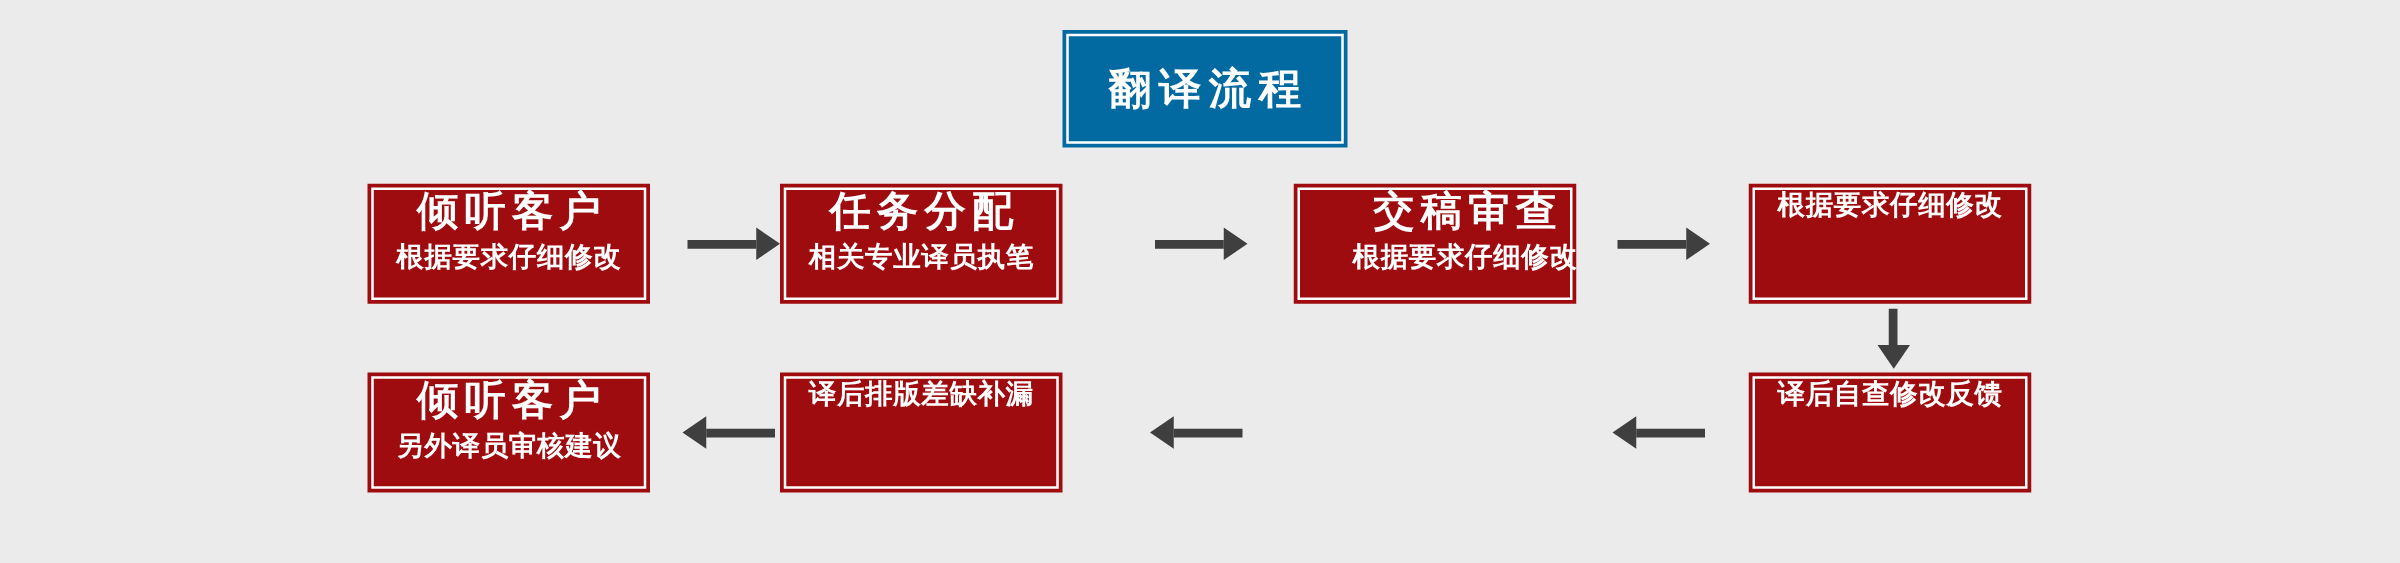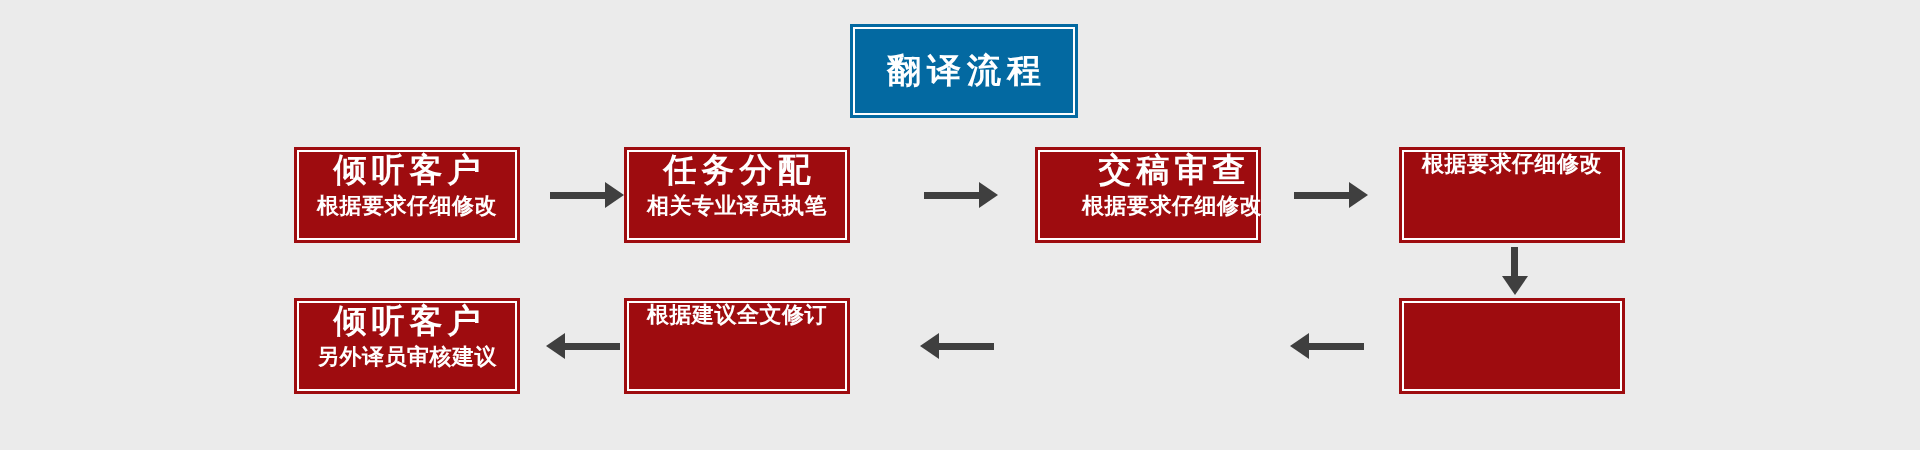--- a/index.html
+++ b/index.html
@@ -158,23 +158,24 @@
   </div>
   <div class="flow-box r1 c4">
     <span class="box-sub">根据要求仔细修改</span>
   </div>
 
   <div class="flow-box r2 c1">
     <span class="box-title">倾听客户</span>
     <span class="box-sub">另外译员审核建议</span>
   </div>
   <div class="flow-box r2 c2">
-    <span class="box-sub">根据建议全文修订</span>
+    <span class="box-sub">译后排版差缺补漏</span>
   </div>
   <div class="flow-box r2 c4">
+    <span class="box-sub">译后自查修改反馈</span>
   </div>
 
   <div class="arrow-h ar1" style="left:550px;">
     <span class="shaft"></span>
     <span class="head-right"></span>
   </div>
   <div class="arrow-h ar1" style="left:924px;">
     <span class="shaft"></span>
     <span class="head-right"></span>
   </div>

